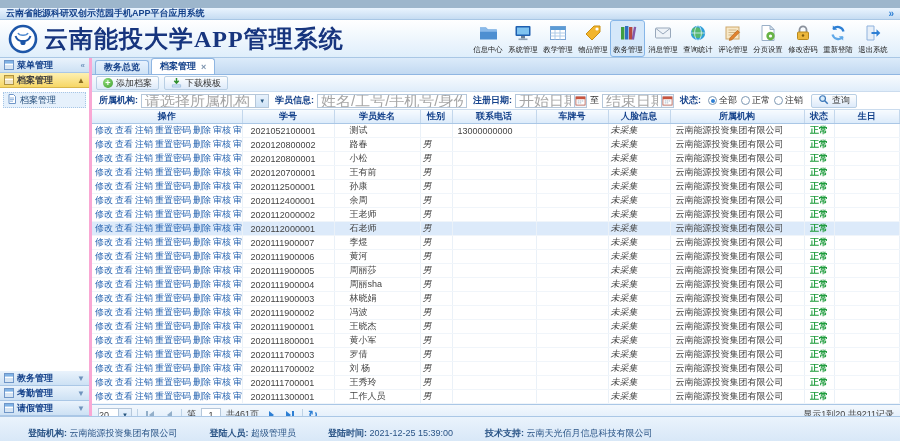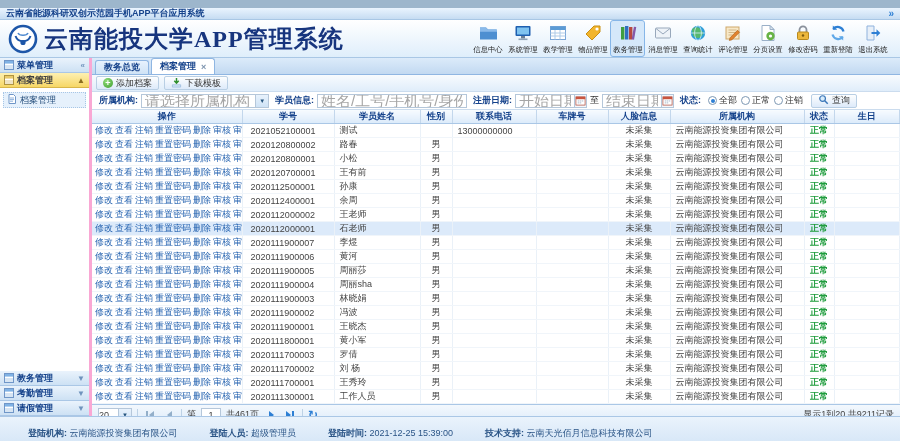--- a/index.html
+++ b/index.html
@@ -74,21 +74,21 @@
   .search-btn svg { width:11px; height:11px; }
 
   
   table { width:100%; border-collapse:collapse; table-layout:fixed; }
   thead th { height:13px; background:linear-gradient(#f7fbff,#dcebfa); border-right:1px solid #c3d7ec; border-bottom:1px solid #aac7e6;
              font-weight:bold; color:#15428b; font-size:9px; text-align:center; overflow:hidden; white-space:nowrap; cursor:pointer; }
   tbody td { height:12px; border-right:1px solid #eaf1f8; border-bottom:1px solid #f0f5fa; padding:0 2px;
              white-space:nowrap; overflow:hidden; font-size:9px; color:#444; }
   tbody tr.sel td { background:#dceafa; }
   .c-op { text-align:center; } .oplink { color:#2563b0; margin:0 1px; cursor:pointer; }
-  .c-id { padding-left:8px; } .c-name { padding-left:5px; } .c-center { text-align:center; }
+  .c-id { padding-left:8px; } .c-name { padding-left:15px; } .c-center { text-align:left;font-style:italic; }
   .c-left { padding-left:5px; } .c-status { color:#1f9c3d; font-weight:bold; text-align:center; }
 
   .spacer { flex:1; background:#fff; }
 
   
   .pager { height:20px; flex:0 0 20px; display:flex; align-items:center; gap:5px; padding:0 6px;
            background:linear-gradient(#f3f8fd,#dcebfa); border-top:1px solid #aac7e6; color:#444; }
   .psize { display:flex; align-items:stretch; border:1px solid #b5c7da; background:#fff; height:14px; width:34px; }
   .psize .v { flex:1; padding:1px 0; } 
   .pnav { width:14px; height:14px; display:flex; align-items:center; justify-content:center; gap:1px; cursor:pointer; }

